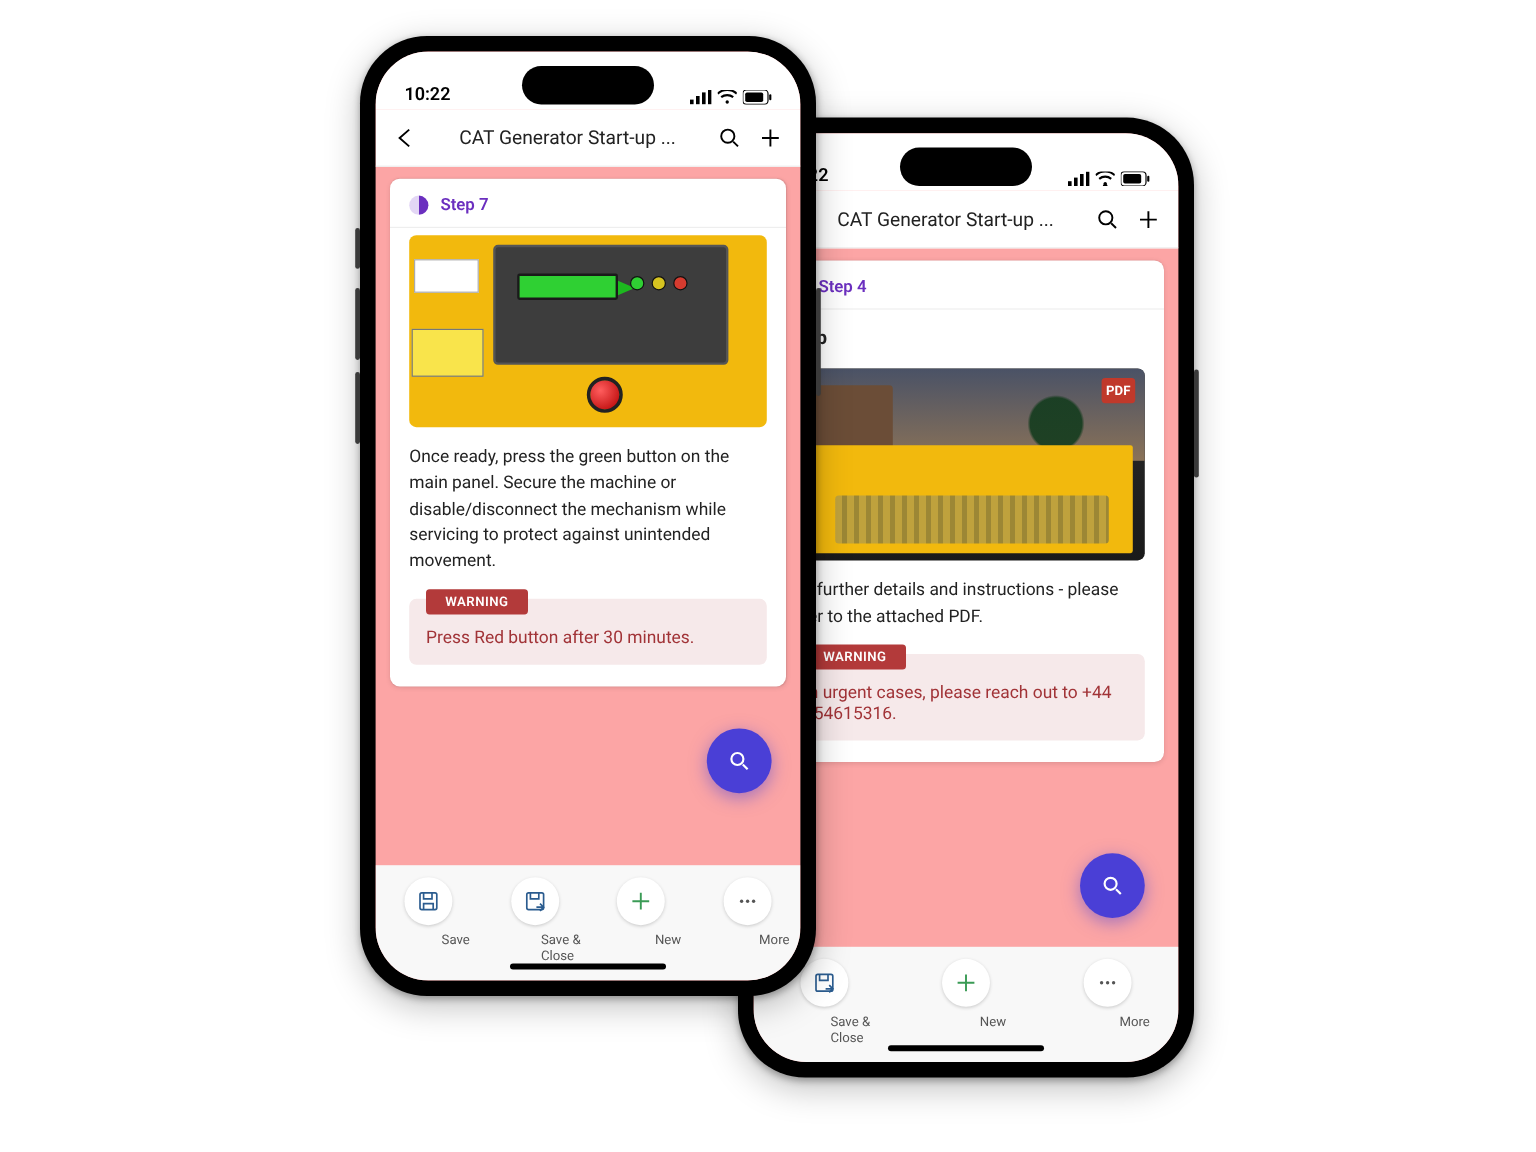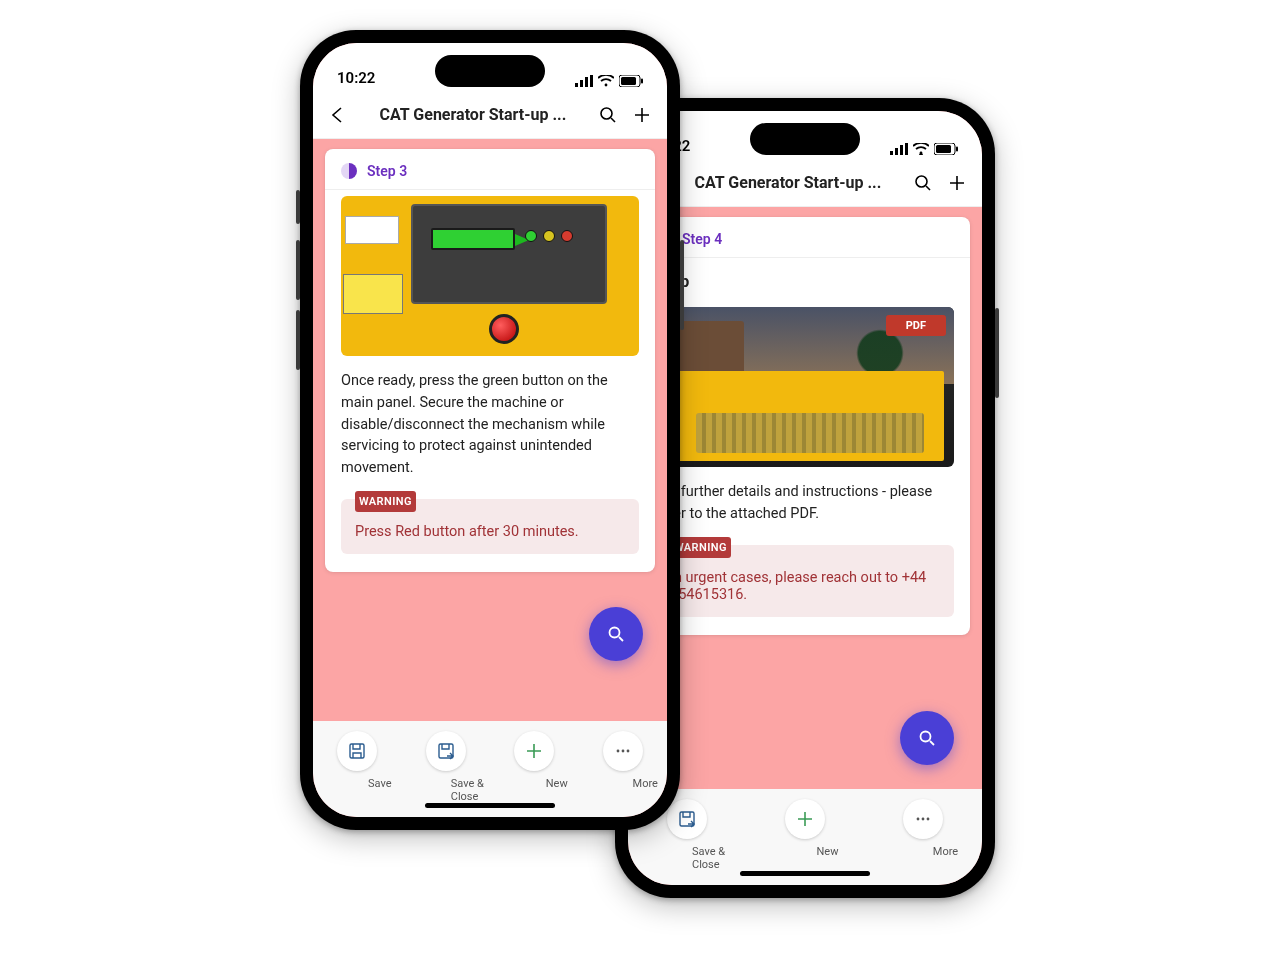--- a/index.html
+++ b/index.html
@@ -65,21 +65,21 @@
     background: #fff;
     display: flex;
     align-items: center;
     padding: 0 12px;
     gap: 8px;
     border-bottom: 1px solid #eee;
   }
   .nav-title {
     flex: 1;
     font-size: 16px;
-    font-weight: 700;
+    font-weight: 400;
     color: #222;
     white-space: nowrap;
     overflow: hidden;
     text-overflow: ellipsis;
     text-align: center;
     padding: 0 4px;
   }
   .nav-icn { width: 26px; height: 26px; display: flex; align-items: center; justify-content: center; color: #000; }
   .content {
     position: absolute;
@@ -165,21 +165,21 @@
     border-radius: 6px;
     padding: 24px 14px 14px 14px;
     position: relative;
     color: #a13337;
     font-size: 14.5px;
   }
   .warn-tag {
     position: absolute; top: -8px; left: 14px;
     background: #b33a3a; color: #fff;
     font-size: 11px; font-weight: 600;
-    padding: 4px 4px; border-radius: 3px;
+    padding: 4px 16px; border-radius: 3px;
     letter-spacing: .4px;
   }
   .fab {
     position: absolute;
     width: 54px; height: 54px; border-radius: 50%;
     background: #4a3fd6;
     display: flex; align-items: center; justify-content: center;
     box-shadow: 0 4px 14px rgba(74,63,214,.5);
     z-index: 10;
   }
@@ -228,21 +228,21 @@
     background: #f2b90d; border-radius: 2px;
   }
   .img-back .engine {
     position: absolute; left: 40px; bottom: 14px; right: 30px; height: 40px;
     background: repeating-linear-gradient(90deg, #bfa23d 0 6px, #9c8735 6px 10px);
     border-radius: 3px;
   }
   .pdf-tag {
     position: absolute; top: 8px; right: 8px;
     background: #c0392b; color: #fff;
-    font-size: 11px; font-weight: 700; padding: 4px 20px; border-radius: 3px;
+    font-size: 11px; font-weight: 700; padding: 4px 4px; border-radius: 3px;
   }
 </style>
 </head>
 <body>
 
 <div class="phone back">
   <div class="sidebtn" style="right:-4px; top:210px; height:90px;"></div>
   <div class="screen">
     <div class="notch"></div>
 
@@ -395,21 +395,21 @@
         <svg width="18" height="18" viewBox="0 0 18 18" fill="none" stroke="#000" stroke-width="1.6">
             <path d="M9 2 V16 M2 9 H16"></path>
           </svg>
       </div>
     </div>
 
     <div class="content">
       <div class="card">
         <div class="step-hdr">
           <div class="step-icon"></div>
-          <div class="step-lbl">Step 3</div>
+          <div class="step-lbl">Step 7</div>
         </div>
         <div class="step-img img-front">
           <div class="tag"></div>
           <div class="warnplate"></div>
           <div class="panel">
             <div class="lcd"></div>
             <div class="arrow"></div>
             <div class="btns">
               <span style="background:#2fd033"></span>
               <span style="background:#d6c320"></span>

